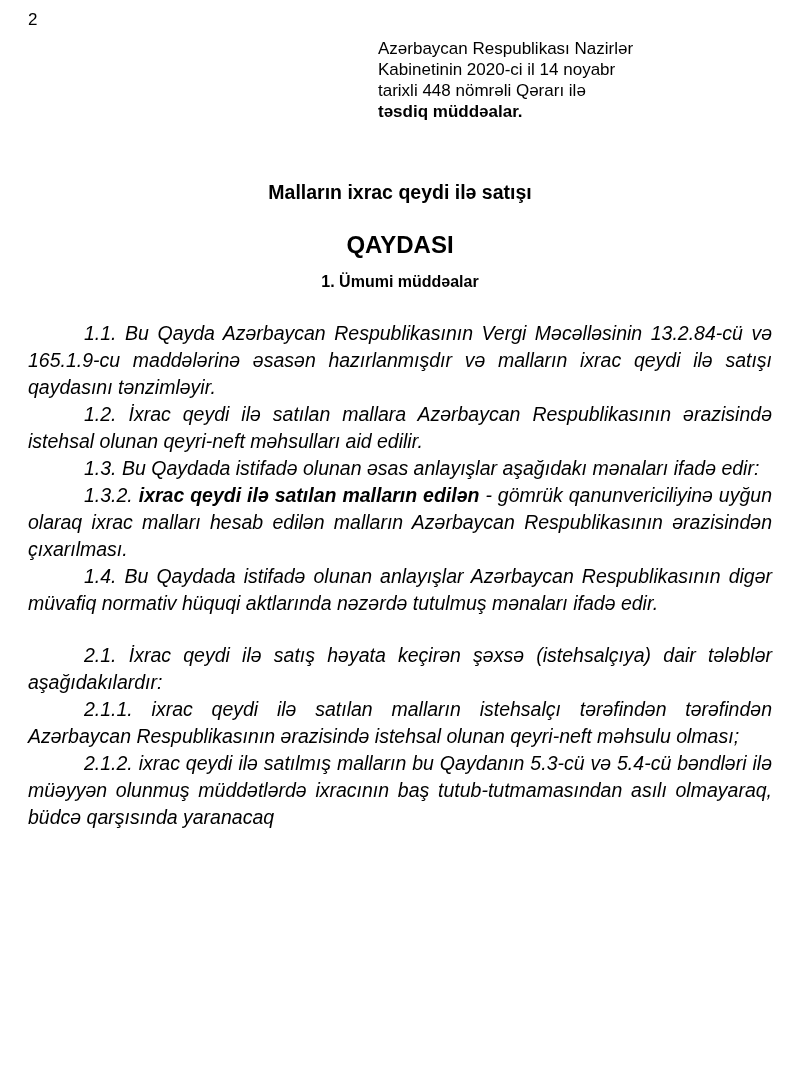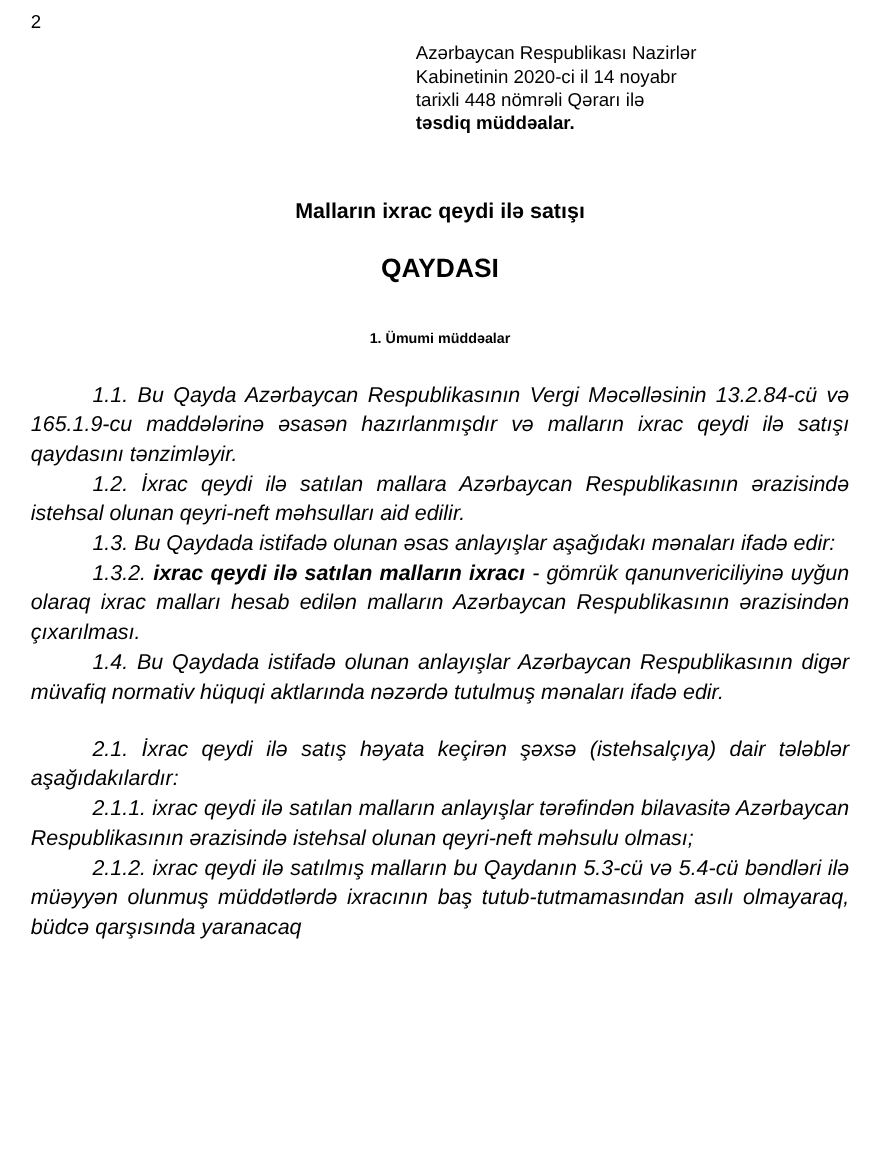--- a/index.html
+++ b/index.html
@@ -46,24 +46,24 @@
     font-weight: bold;
     font-size: 24px;
     line-height: 24px;
   }
   .doc-body {
     font-size: 19.5px;
     line-height: 27px;
     text-align: justify;
   }
   .section-heading {
-    margin-top: 38px;
+    margin-top: 12px;
     text-align: center;
     font-weight: bold;
-    font-size: 13px;
+    font-size: 16px;
     line-height: 26px;
   }
   .section-body {
     margin-top: 25px;
     font-style: italic;
   }
   .para {
     margin: 0;
     text-indent: 56px;
   }
@@ -87,23 +87,23 @@
   <div class="doc-title">Malların ixrac qeydi ilə satışı</div>
 
   <div class="doc-subtitle">QAYDASI</div>
 
   <div class="doc-body">
       <div class="section-heading">1. Ümumi müddəalar</div>
       <div class="section-body">
         <p class="para"><span>1.1. Bu Qayda Azərbaycan Respublikasının Vergi Məcəlləsinin 13.2.84-cü və 165.1.9-cu maddələrinə əsasən hazırlanmışdır və malların ixrac qeydi ilə satışı qaydasını tənzimləyir.</span></p>
         <p class="para"><span>1.2. İxrac qeydi ilə satılan mallara Azərbaycan Respublikasının ərazisində istehsal olunan qeyri-neft məhsulları aid edilir.</span></p>
         <p class="para"><span>1.3. Bu Qaydada istifadə olunan əsas anlayışlar aşağıdakı mənaları ifadə edir:</span></p>
-        <p class="para"><span>1.3.2. </span><b>ixrac qeydi ilə satılan malların ixracı</b><span> - gömrük qanunvericiliyinə uyğun olaraq ixrac malları hesab edilən malların Azərbaycan Respublikasının ərazisindən çıxarılması.</span></p>
+        <p class="para"><span>1.3.2. </span><b>ixrac qeydi ilə satılan malların edilən</b><span> - gömrük qanunvericiliyinə uyğun olaraq ixrac malları hesab edilən malların Azərbaycan Respublikasının ərazisindən çıxarılması.</span></p>
         <p class="para"><span>1.4. Bu Qaydada istifadə olunan anlayışlar Azərbaycan Respublikasının digər müvafiq normativ hüquqi aktlarında nəzərdə tutulmuş mənaları ifadə edir.</span></p>
       </div>
       <div class="section-body">
         <p class="para"><span>2.1. İxrac qeydi ilə satış həyata keçirən şəxsə (istehsalçıya) dair tələblər aşağıdakılardır:</span></p>
-        <p class="para"><span>2.1.1. ixrac qeydi ilə satılan malların anlayışlar tərəfindən bilavasitə Azərbaycan Respublikasının ərazisində istehsal olunan qeyri-neft məhsulu olması;</span></p>
+        <p class="para"><span>2.1.1. ixrac qeydi ilə satılan malların istehsalçı tərəfindən tərəfindən Azərbaycan Respublikasının ərazisində istehsal olunan qeyri-neft məhsulu olması;</span></p>
         <p class="para"><span>2.1.2. ixrac qeydi ilə satılmış malların bu Qaydanın 5.3-cü və 5.4-cü bəndləri ilə müəyyən olunmuş müddətlərdə ixracının baş tutub-tutmamasından asılı olmayaraq, büdcə qarşısında yaranacaq</span></p>
       </div>
     </div>
 
 </div>
 
 </body></html>

